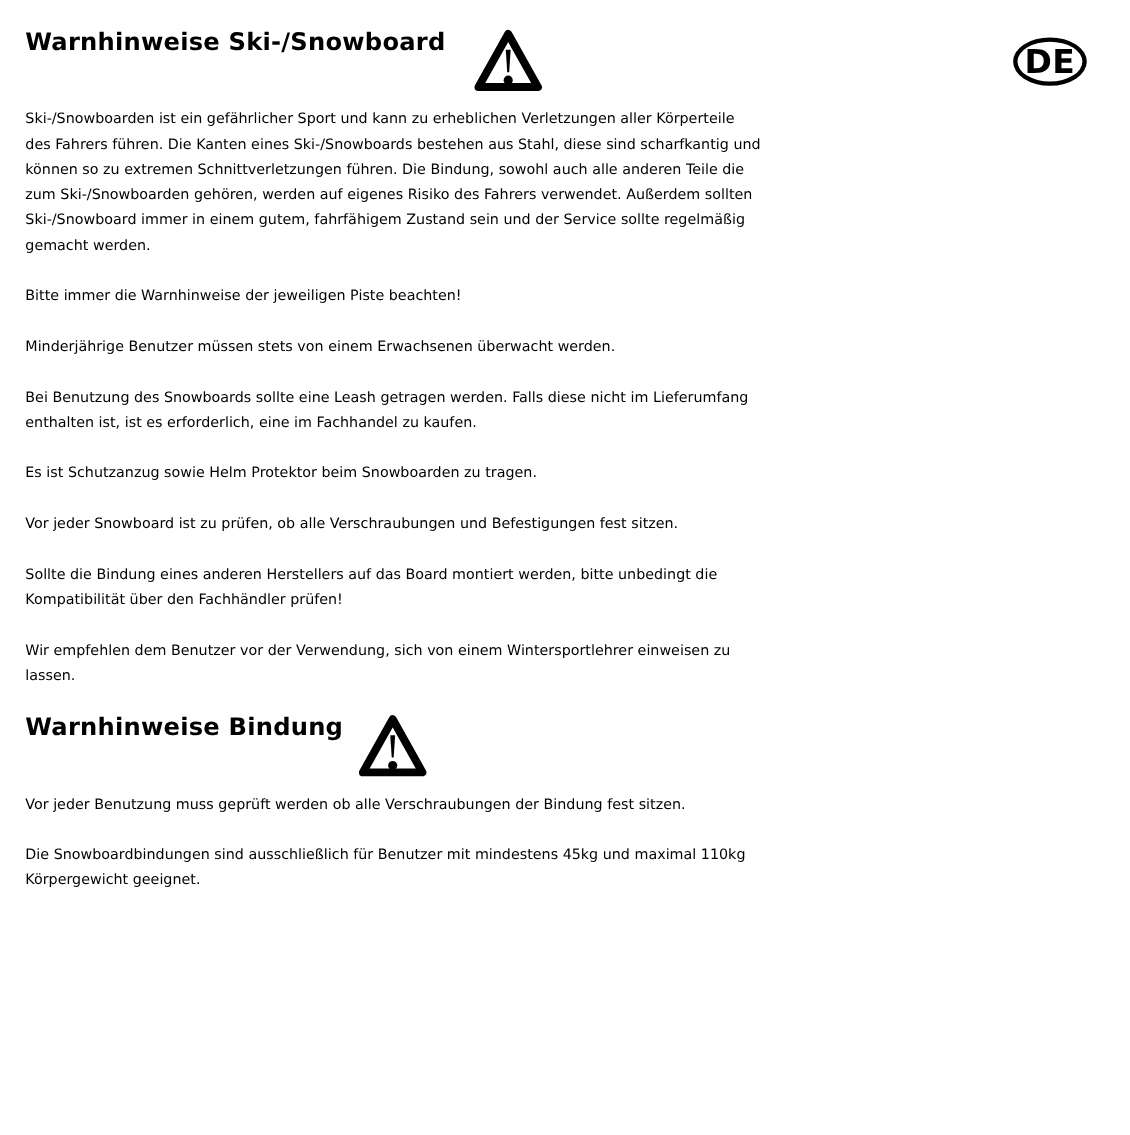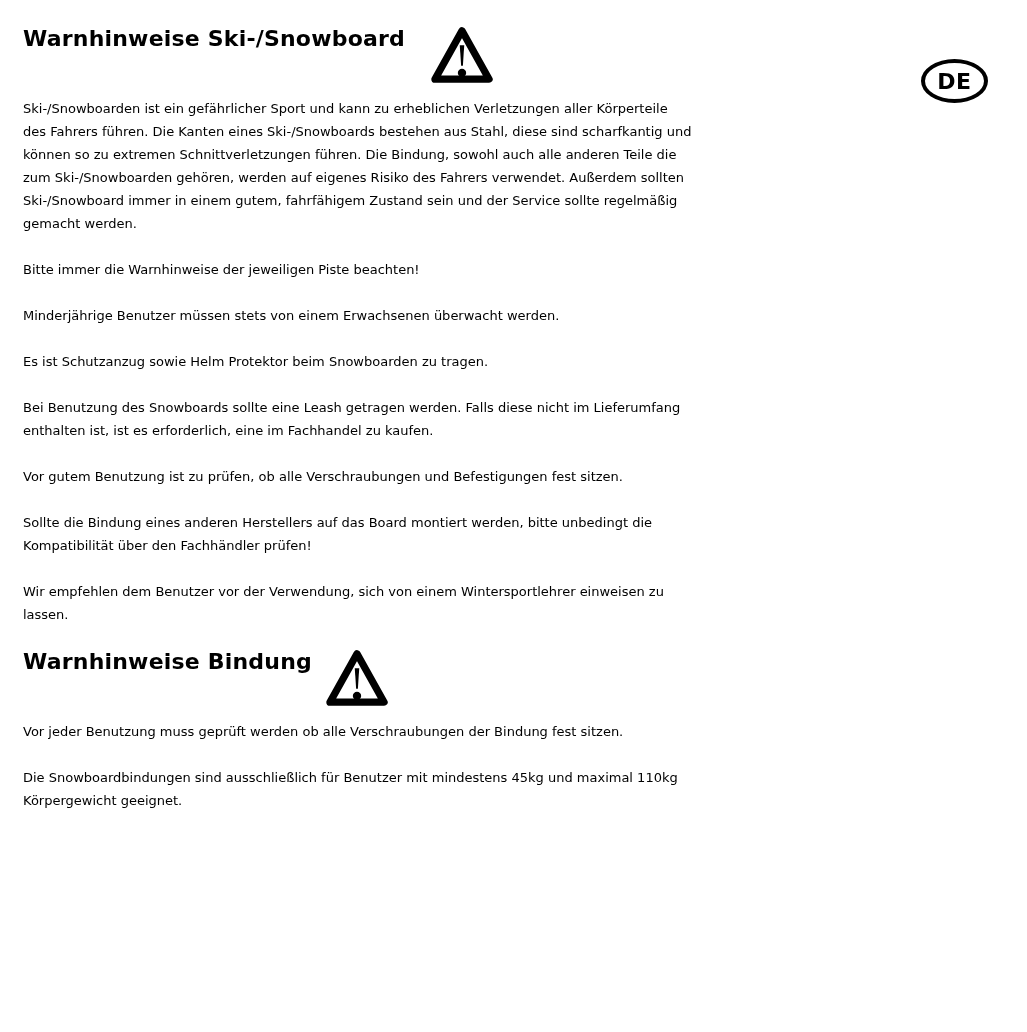--- a/index.html
+++ b/index.html
@@ -47,25 +47,24 @@
     top: 34px;
     right: 39px;
     width: 67px;
     height: 44px;
     box-sizing: border-box;
     border: 4px solid #000000;
     border-radius: 50%;
     display: flex;
     align-items: center;
     justify-content: center;
-    font-size: 22px;
+    font-size: 30px;
     font-weight: bold;
     letter-spacing: 0.5px;
     background: #ffffff;
-    margin-top: 25px;
   }
 </style>
 </head>
 <body>
 
 <div class="page">
 
   <div class="lang-badge">
     <span>DE</span>
   </div>
@@ -82,24 +81,24 @@
   </div>
 
   <p class="para">Ski-/Snowboarden ist ein gefährlicher Sport und kann zu erheblichen Verletzungen aller Körperteile
 des Fahrers führen. Die Kanten eines Ski-/Snowboards bestehen aus Stahl, diese sind scharfkantig und
 können so zu extremen Schnittverletzungen führen. Die Bindung, sowohl auch alle anderen Teile die
 zum Ski-/Snowboarden gehören, werden auf eigenes Risiko des Fahrers verwendet. Außerdem sollten
 Ski-/Snowboard immer in einem gutem, fahrfähigem Zustand sein und der Service sollte regelmäßig
 gemacht werden.</p>
   <p class="para">Bitte immer die Warnhinweise der jeweiligen Piste beachten!</p>
   <p class="para">Minderjährige Benutzer müssen stets von einem Erwachsenen überwacht werden.</p>
-  <p class="para">Es ist Schutzanzug sowie Helm Protektor beim Snowboarden zu tragen.</p>
   <p class="para">Bei Benutzung des Snowboards sollte eine Leash getragen werden. Falls diese nicht im Lieferumfang
 enthalten ist, ist es erforderlich, eine im Fachhandel zu kaufen.</p>
-  <p class="para">Vor gutem Benutzung ist zu prüfen, ob alle Verschraubungen und Befestigungen fest sitzen.</p>
+  <p class="para">Es ist Schutzanzug sowie Helm Protektor beim Snowboarden zu tragen.</p>
+  <p class="para">Vor jeder Snowboard ist zu prüfen, ob alle Verschraubungen und Befestigungen fest sitzen.</p>
   <p class="para">Sollte die Bindung eines anderen Herstellers auf das Board montiert werden, bitte unbedingt die
 Kompatibilität über den Fachhändler prüfen!</p>
   <p class="para">Wir empfehlen dem Benutzer vor der Verwendung, sich von einem Wintersportlehrer einweisen zu
 lassen.</p>
 
   <div class="header-row">
     <span class="section-title">Warnhinweise Bindung</span>
     <span class="warning-icon icon-gap-narrow">
       <svg width="62" height="58" viewBox="0 0 64 60" xmlns="http://www.w3.org/2000/svg">
         <path d="M32 5 L60 55 L4 55 Z" fill="none" stroke="#000000" stroke-width="7.5" stroke-linejoin="round"></path>

